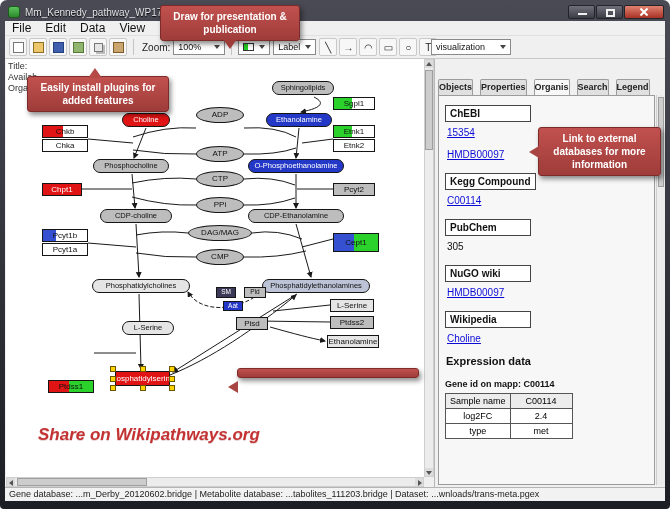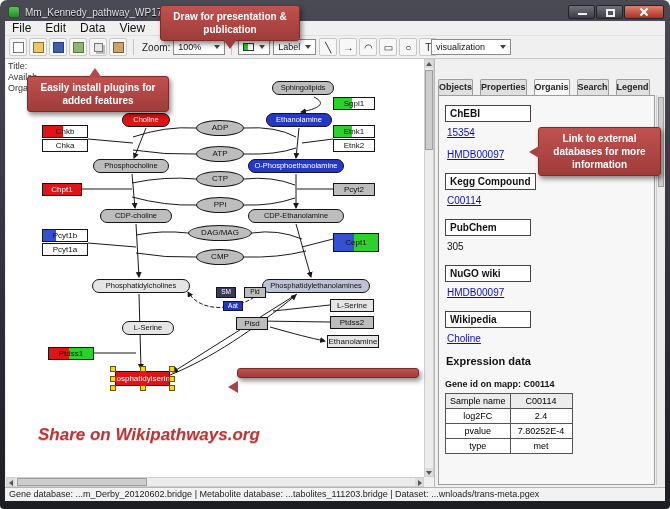--- a/index.html
+++ b/index.html
@@ -51,21 +51,21 @@
   .f-grayblue{background:#bcc3d6;}
   .f-blue{background:#2438c8;color:#fff;}
   .f-red{background:#e01414;color:#fff;}
   .f-green{background:#e5e5e5;}
   .f-white{background:#fff;}
   .f-dark{background:#3a3a58;color:#fff;}
   .f-redhalf{background:linear-gradient(90deg,#e01414 0,#e01414 45%,#fff 45%);}
   .f-greenhalf{background:linear-gradient(90deg,#2bd22b 0,#2bd22b 45%,#fff 45%);}
   .f-bluehalf{background:linear-gradient(90deg,#3550d0 0,#3550d0 30%,#fff 30%);}
   .f-bluegreen{background:linear-gradient(90deg,#3550d0 0,#3550d0 45%,#2bd22b 45%);}
-  .f-redgreen{background:linear-gradient(90deg,#e01414 0,#e01414 45%,#2bd22b 45%);}
+  .f-redgreen{background:linear-gradient(90deg,#e01414 0,#e01414 45%,#2bd22b 45%);margin-top:33px;}
   .handle{position:absolute;width:6px;height:6px;background:#ffd400;border:1px solid #6b5600;z-index:5;}
   .share{position:absolute;left:32px;top:366px;font-size:17px;font-weight:bold;font-style:italic;color:#c43333;text-shadow:0 1px 0 #e8d5d5;white-space:nowrap;}
   
   .vscroll{position:absolute;left:419px;top:38px;width:10px;height:418px;background:#ececec;border:1px solid #cfcfcf;}
   .hscroll{position:absolute;left:1px;top:456px;width:418px;height:10px;background:#ececec;border:1px solid #cfcfcf;}
   .sbtn{position:absolute;width:8px;height:8px;background:#dcdcdc;}
   .sbtn.up{top:0;left:0;} .sbtn.down{bottom:0;left:0;}
   .sbtn.left{left:0;top:0;} .sbtn.right{right:0;top:0;}
   .sbtn::after{content:"";position:absolute;left:1px;top:2px;border:3px solid transparent;}
   .sbtn.up::after{border-bottom:4px solid #555;top:-1px;}
@@ -232,21 +232,21 @@
             <path d="M106,194 Q135,199 166,198"></path>
             <path d="M222,174 Q248,170 272,180"></path>
             <path d="M214,198 Q248,199 276,192"></path>
           </g>
         </svg>
         <div class="nodes">
             <div class="pnode k-rounded f-gray" style="left: 242px; top: 22px; width: 62px; height: 14px;">Sphingolipids</div>
             <div class="pnode k-gene f-greenhalf" style="left: 303px; top: 38px; width: 42px; height: 13px;">Sgpl1</div>
             <div class="pnode k-rounded f-red" style="left: 92px; top: 54px; width: 48px; height: 14px;">Choline</div>
             <div class="pnode k-rounded f-blue" style="left: 236px; top: 54px; width: 66px; height: 14px;">Ethanolamine</div>
-            <div class="pnode k-ellipse f-gray" style="left: 166px; top: 61px; width: 48px; height: 16px;">ADP</div>
+            <div class="pnode k-ellipse f-gray" style="left: 166px; top: 48px; width: 48px; height: 16px;">ADP</div>
             <div class="pnode k-ellipse f-gray" style="left: 166px; top: 87px; width: 48px; height: 16px;">ATP</div>
             <div class="pnode k-gene f-redhalf" style="left: 12px; top: 66px; width: 46px; height: 13px;">Chkb</div>
             <div class="pnode k-gene f-white" style="left: 12px; top: 80px; width: 46px; height: 13px;">Chka</div>
             <div class="pnode k-gene f-greenhalf" style="left: 303px; top: 66px; width: 42px; height: 13px;">Etnk1</div>
             <div class="pnode k-gene f-white" style="left: 303px; top: 80px; width: 42px; height: 13px;">Etnk2</div>
             <div class="pnode k-rounded f-gray" style="left: 63px; top: 100px; width: 76px; height: 14px;">Phosphocholine</div>
             <div class="pnode k-rounded f-blue" style="left: 218px; top: 100px; width: 96px; height: 14px;">O-Phosphoethanolamine</div>
             <div class="pnode k-ellipse f-gray" style="left: 166px; top: 112px; width: 48px; height: 16px;">CTP</div>
             <div class="pnode k-gene f-red" style="left: 12px; top: 124px; width: 40px; height: 13px;">Chpt1</div>
             <div class="pnode k-gene f-gray" style="left: 303px; top: 124px; width: 42px; height: 13px;">Pcyt2</div>
@@ -317,24 +317,20 @@
             <tbody>
               <tr class="hdr">
                 <td>Sample name</td>
                 <td>C00114</td>
               </tr>
               <tr>
                 <td>log2FC</td>
                 <td>2.4</td>
               </tr>
               <tr>
-                <td>pvalue</td>
-                <td>7.80252E-4</td>
-              </tr>
-              <tr>
                 <td>type</td>
                 <td>met</td>
               </tr>
             </tbody>
           </table>
       </div>
       <div class="side-scroll">
         <span class="vthumb2"></span>
       </div>
     </div>

